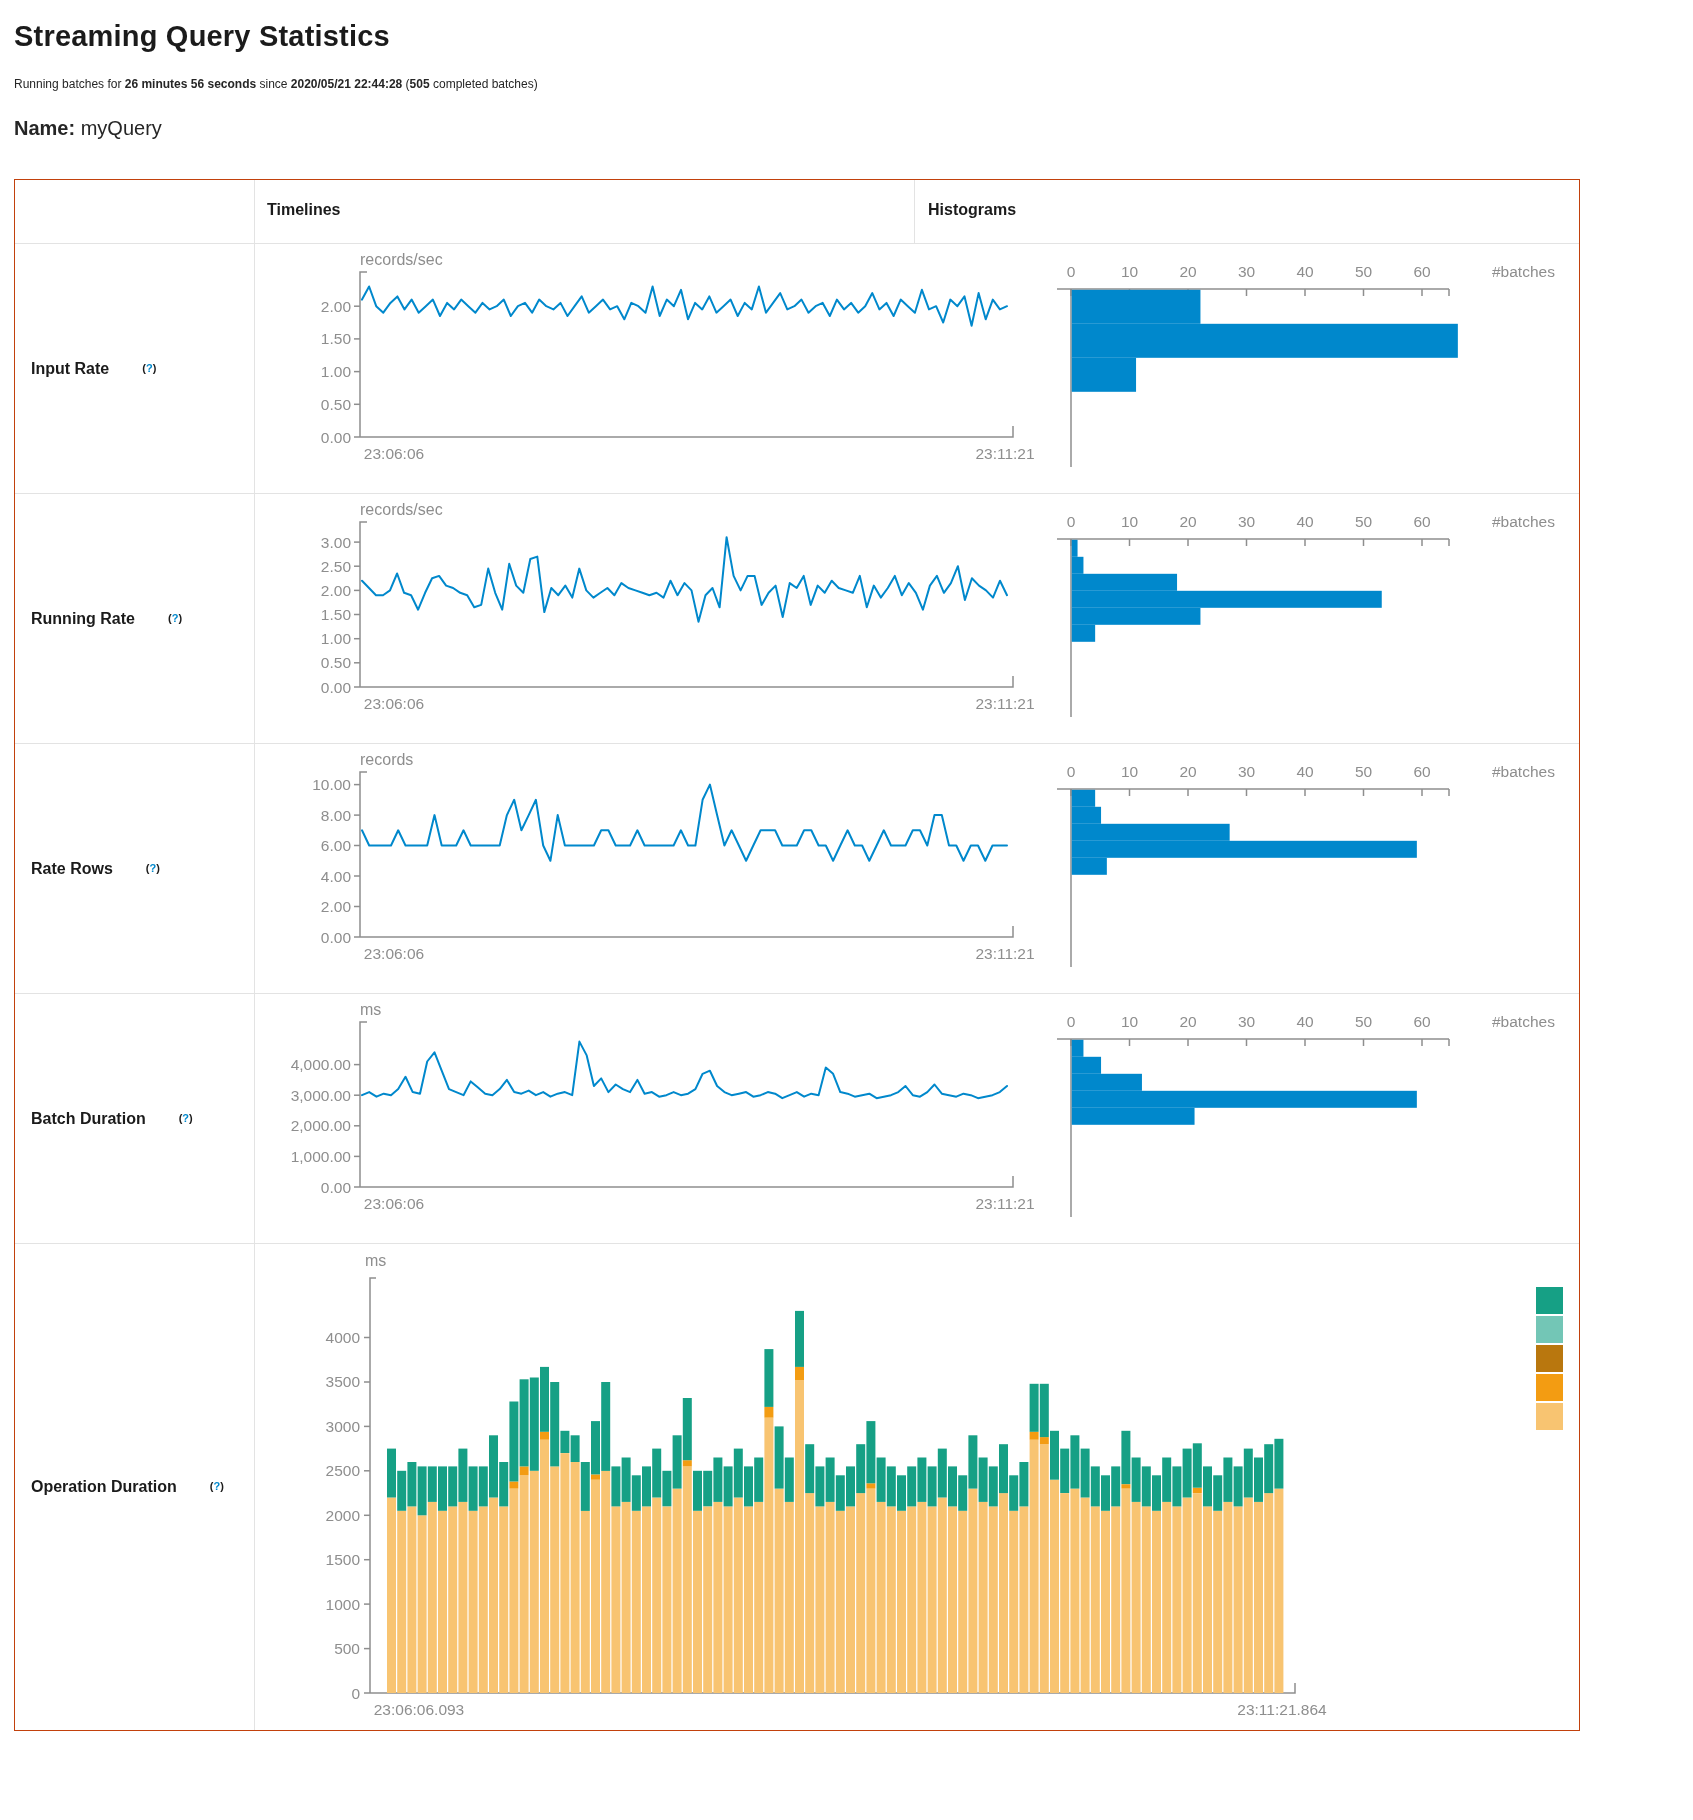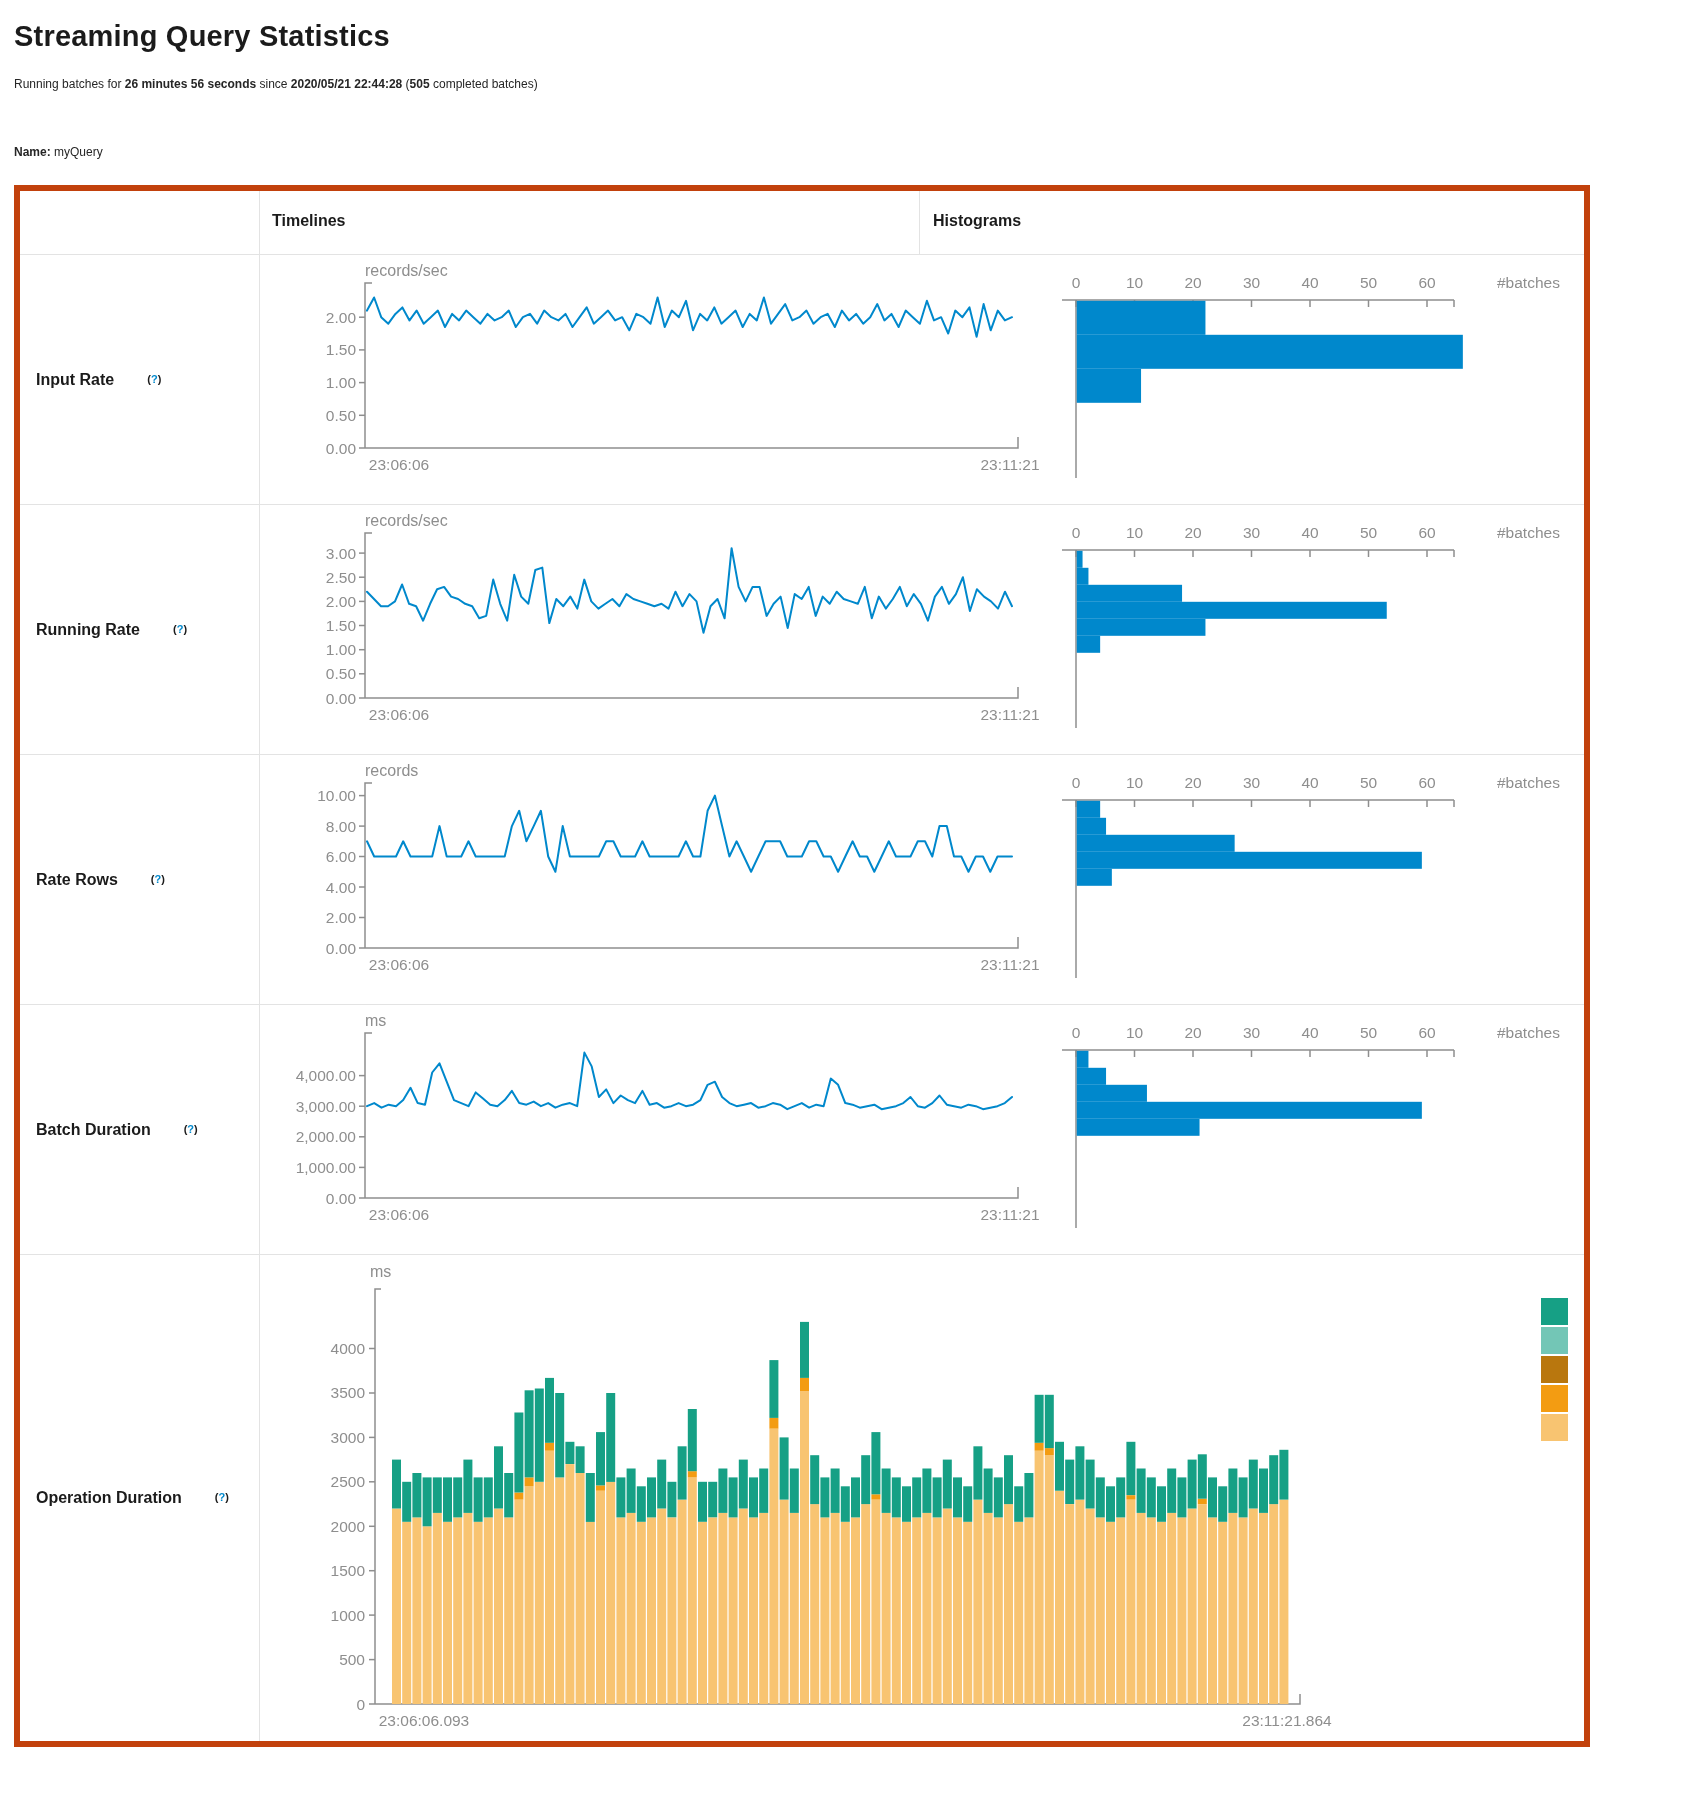--- a/index.html
+++ b/index.html
@@ -1,22 +1,22 @@
 <!DOCTYPE html>
 <html><head>
 <meta charset="utf-8">
 <style>
   html,body{margin:0;padding:0;background:#ffffff;}
   body{width:1693px;font-family:"Liberation Sans","DejaVu Sans",sans-serif;color:#1b1b1b;}
   .wrap{padding:12px 1px 10px 14px;}
   h1{font-size:29px;margin:8px 0 0 0;letter-spacing:.2px;}
   .subtitle{font-size:12px;margin-top:24px;color:#262626;}
-  .meta{margin-top:48px;font-size:12px;line-height:26px;color:#262626;}
+  .meta{margin-top:24px;font-size:20px;line-height:26px;color:#262626;}
   b{font-weight:bold;}
-  .stats-table{margin-top:20px;width:1564px;border:6px solid #c2410c;}
+  .stats-table{margin-top:38px;width:1564px;border:1px solid #c2410c;}
   .thead{display:flex;height:63px;border-bottom:1px solid #e3e3e3;align-items:flex-start;}
   .th{font-weight:bold;font-size:16px;padding-top:21px;box-sizing:border-box;height:100%;}
   .th1{width:240px;border-right:1px solid #e3e3e3;}
   .th2{width:660px;padding-left:12px;border-right:1px solid #e3e3e3;}
   .th3{flex:1;padding-left:13px;}
   .trow{display:flex;border-bottom:1px solid #e3e3e3;}
   .trow.last{border-bottom:none;}
   .row-label{width:240px;border-right:1px solid #e3e3e3;display:flex;align-items:center;padding-left:16px;box-sizing:border-box;font-weight:bold;font-size:16px;gap:30px;}
   .chart-cell{flex:1;}
   svg{display:block;}

